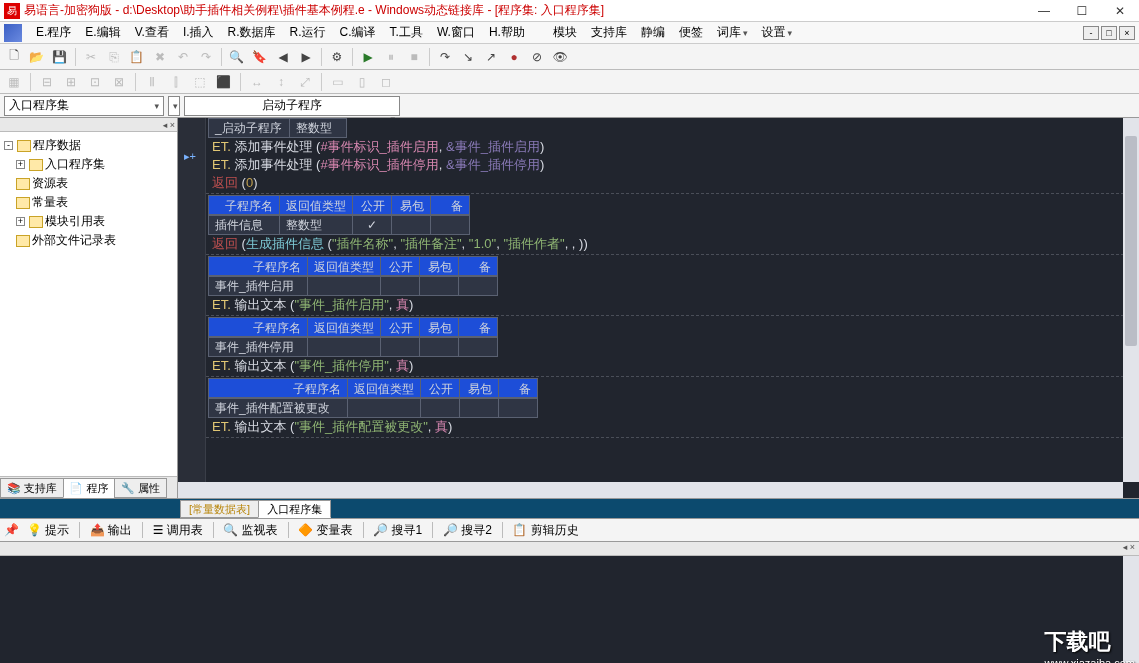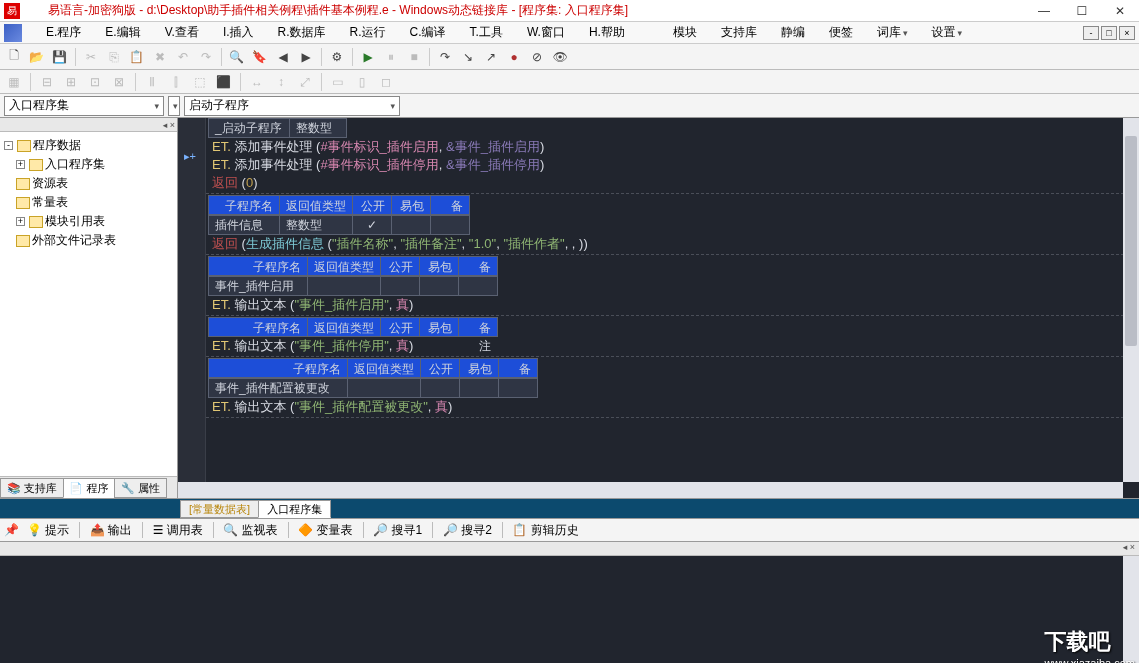--- a/index.html
+++ b/index.html
@@ -1,37 +1,37 @@
 <!DOCTYPE html>
 <html><head>
 <meta charset="utf-8">
 <style>
 * { margin:0; padding:0; box-sizing:border-box; font-family:"Microsoft YaHei","SimSun",sans-serif; }
 body { width:1139px; height:663px; background:#f0f0f0; overflow:hidden; font-size:12px; }
 .titlebar { height:22px; background:#fff; display:flex; align-items:center; padding:0 4px; border-bottom:1px solid #ccc; }
 .titlebar .icon { width:16px; height:16px; background:#d00; margin-right:4px; display:flex; align-items:center; justify-content:center; color:#fff; font-size:10px; }
-.titlebar .title { flex:1; color:#c00; font-size:12px;margin-left:24px; }
+.titlebar .title { flex:1; color:#c00; font-size:12px; }
 .winbtns { display:flex; gap:8px; }
 .winbtn { width:30px; text-align:center; color:#333; cursor:default; }
-.menubar { height:22px; background:#f8f8f8; display:flex; align-items:center; padding:0 4px; gap:12px; border-bottom:1px solid #ccc; }
+.menubar { height:22px; background:#f8f8f8; display:flex; align-items:center; padding:0 4px; gap:2px; border-bottom:1px solid #ccc; }
 .menubar .logo { width:18px; height:18px; background:linear-gradient(135deg,#3b5fc4,#6a8ae0); margin-right:6px; }
 .menubar span { padding:2px 6px; color:#000; cursor:default; }
 .menubar .drop::after { content:"▾"; font-size:9px; margin-left:2px; color:#555; }
 .mdibtns { margin-left:auto; display:flex; gap:2px; }
 .mdibtn { width:16px; height:14px; border:1px solid #888; background:#eee; font-size:9px; text-align:center; line-height:12px; }
 .toolbar1 { height:26px; background:#f4f4f4; border-bottom:1px solid #bbb; display:flex; align-items:center; padding:0 4px; gap:3px; }
 .tbtn { width:20px; height:20px; display:flex; align-items:center; justify-content:center; color:#444; font-size:12px; }
 .tbtn.disabled { color:#bbb; }
 .tsep { width:1px; height:18px; background:#ccc; margin:0 2px; }
 .toolbar2 { height:24px; background:#f4f4f4; border-bottom:1px solid #bbb; display:flex; align-items:center; padding:0 4px; gap:4px; }
 .toolbar2 .tbtn { color:#bbb; }
 .combos { height:24px; background:#f4f4f4; border-bottom:1px solid #999; display:flex; align-items:center; padding:0 4px; gap:4px; }
 .combo { height:20px; border:1px solid #888; background:#fff; display:flex; align-items:center; padding:0 4px; }
 .combo .arrow { margin-left:auto; font-size:9px; color:#555; }
-.combo1 { width:160px; } .combo2 { width:12px; } .combo3 { width:216px; }
+.combo1 { width:160px; } .combo2 { width:12px; } .combo3 { width:216px;flex-direction:column; }
 .body { display:flex; height:380px; }
 .sidebar { width:178px; background:#fff; border-right:1px solid #999; display:flex; flex-direction:column; }
 .sidehead { height:14px; background:#e8e8e8; border-bottom:1px solid #bbb; display:flex; justify-content:flex-end; align-items:center; padding-right:2px; font-size:9px; color:#555; }
 .tree { flex:1; padding:4px; font-size:12px; color:#000; }
 .tree div { padding:1px 0; display:flex; align-items:center; gap:2px; }
 .tree .ind1 { padding-left:12px; }
 .tree .exp { width:9px; height:9px; border:1px solid #888; text-align:center; line-height:7px; font-size:9px; margin-right:2px; }
 .ticon { width:14px; height:12px; background:#ffe9a8; border:1px solid #c9a327; }
 .sidetabs { height:22px; background:#e8e8e8; border-top:1px solid #bbb; display:flex; align-items:flex-end; }
 .stab { height:20px; padding:2px 6px; border:1px solid #999; background:#eee; margin-right:-1px; display:flex; align-items:center; gap:3px; font-size:11px; }
@@ -269,20 +269,27 @@
         </div>
       <div class="codeline"><span class="kw-yellow">ET.</span> <span>输出文本</span> (<span class="kw-green">"事件_插件启用"</span>, <span class="kw-pink">真</span>)</div>
       <div class="hr"></div>
       <div class="thead">
           <div class="th w-sub2">子程序名</div>
           <div class="th w-ret">返回值类型</div>
           <div class="th w-pub">公开</div>
           <div class="th w-pkg">易包</div>
           <div class="th w-rem">备 注</div>
         </div>
+      <div class="trow">
+          <div class="td w-sub2">事件_插件停用</div>
+          <div class="td w-ret"></div>
+          <div class="td w-pub"></div>
+          <div class="td w-pkg"></div>
+          <div class="td w-rem"></div>
+        </div>
       <div class="codeline"><span class="kw-yellow">ET.</span> <span>输出文本</span> (<span class="kw-green">"事件_插件停用"</span>, <span class="kw-pink">真</span>)</div>
       <div class="hr"></div>
       <div class="thead">
           <div class="th" style="width:140px">子程序名</div>
           <div class="th w-ret">返回值类型</div>
           <div class="th w-pub">公开</div>
           <div class="th w-pkg">易包</div>
           <div class="th w-rem">备 注</div>
         </div>
       <div class="trow">

